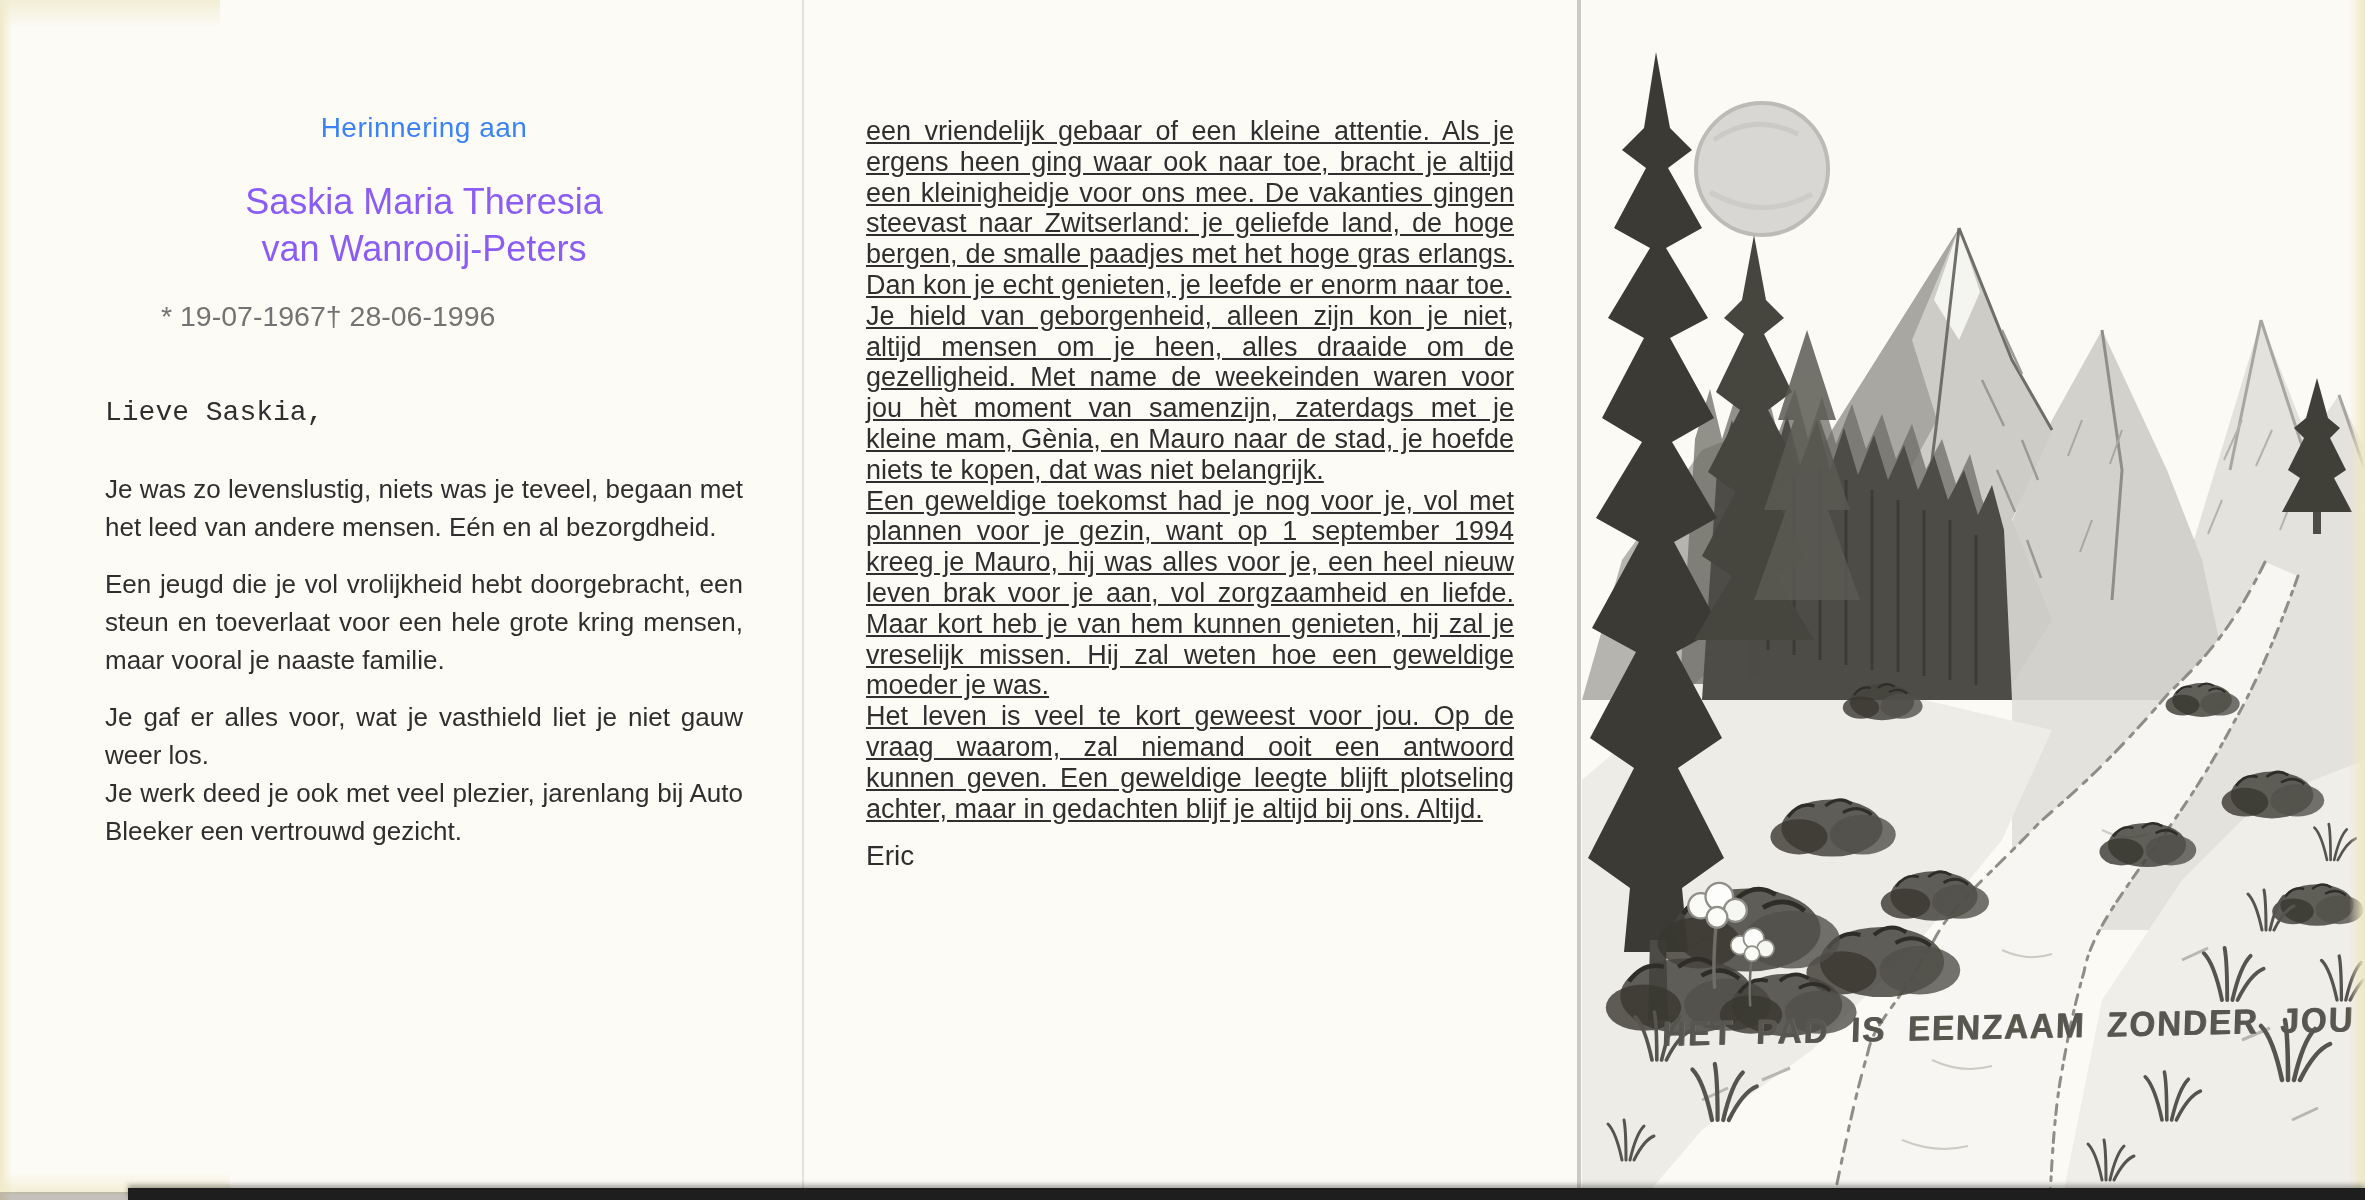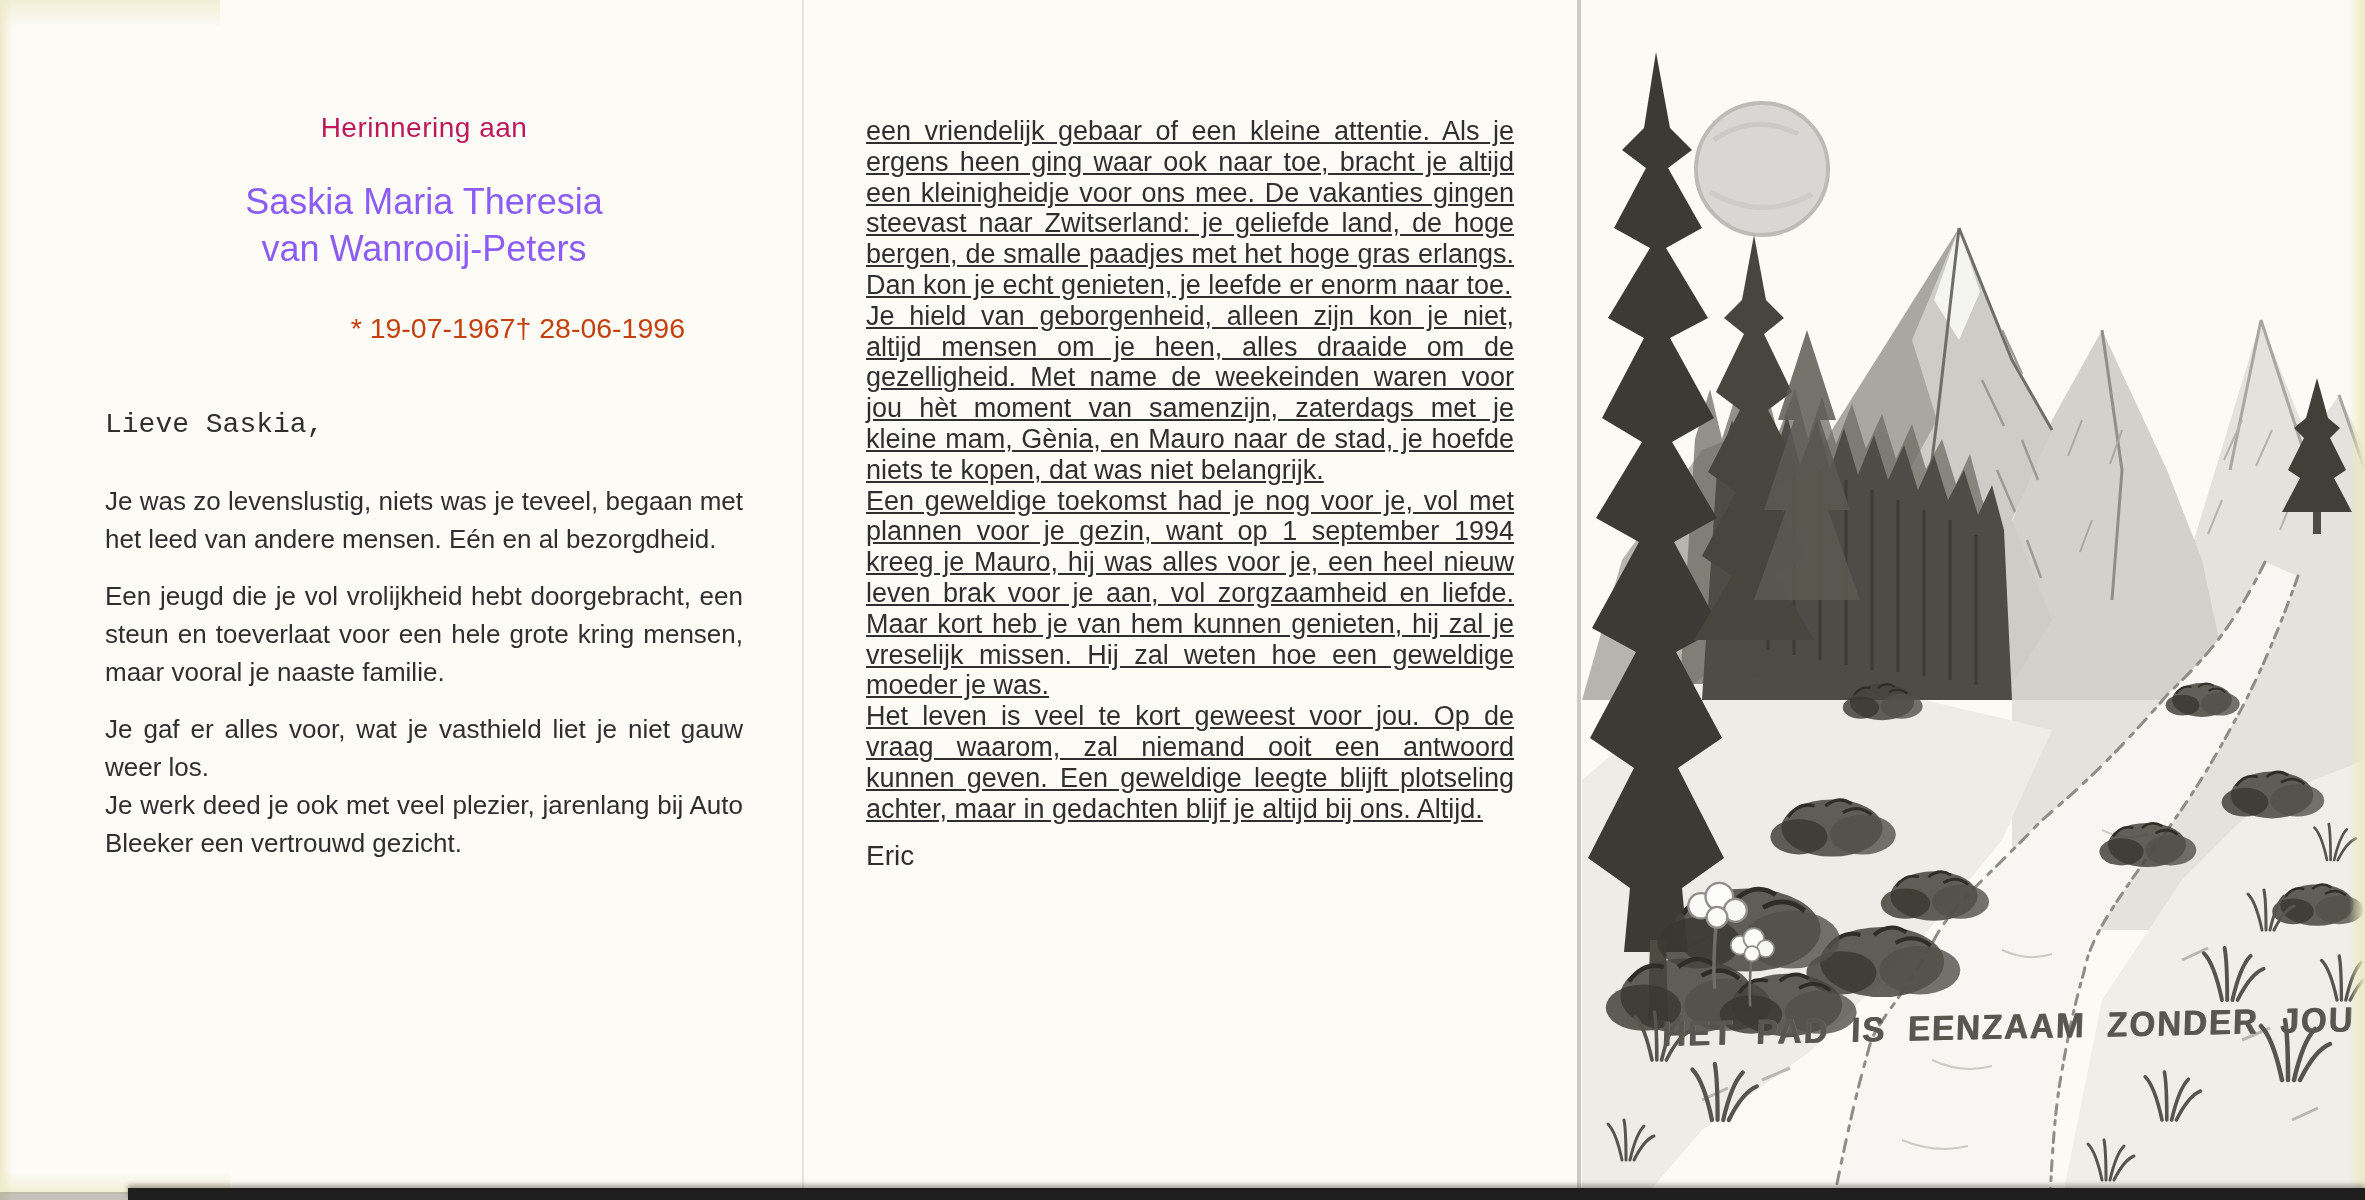--- a/index.html
+++ b/index.html
@@ -9,23 +9,23 @@
     background:#e8e6e0;
     overflow:hidden;
   }
   .card {
     position:relative; width:2365px; height:1200px;
     background:#fcfbf6; color:#2f2f2f; overflow:hidden;
   }
 
   
   .panel-front { position:absolute; left:105px; top:0; width:638px; height:1200px; }
-  .front-header { margin-top:112px; text-align:center; font-size:28px; color:#be185d; letter-spacing:0.5px; }
+  .front-header { margin-top:112px; text-align:center; font-size:28px; color:#3b82f6; letter-spacing:0.5px; }
   .front-name { margin-top:34px; text-align:center; font-size:36px; line-height:47px; color:#8b5cf6; }
-  .front-dates { display:flex; justify-content:flex-end; padding:0 58px 0 56px; margin-top:40px; font-size:28.5px; color:#c2410c; }
+  .front-dates { display:flex; justify-content:flex-start; padding:0 58px 0 56px; margin-top:28px; font-size:28.5px; color:#737373; }
   .salutation { margin-top:64px; font-size:28px;font-family:Liberation Mono, monospace; }
   .front-paras { margin-top:42px; font-size:26px; line-height:38px; text-align:justify; }
   .front-paras p.gap { margin-bottom:19px; }
 
   
   .panel-inside { position:absolute; left:866px; top:0; width:648px; height:1200px; }
   .inside-paras { margin-top:116px; font-size:27px; line-height:30.8px; text-align:justify;text-decoration:underline; }
   .signature { margin-top:16px; padding-right:64px; text-align:left; font-size:28px; }
 
   

